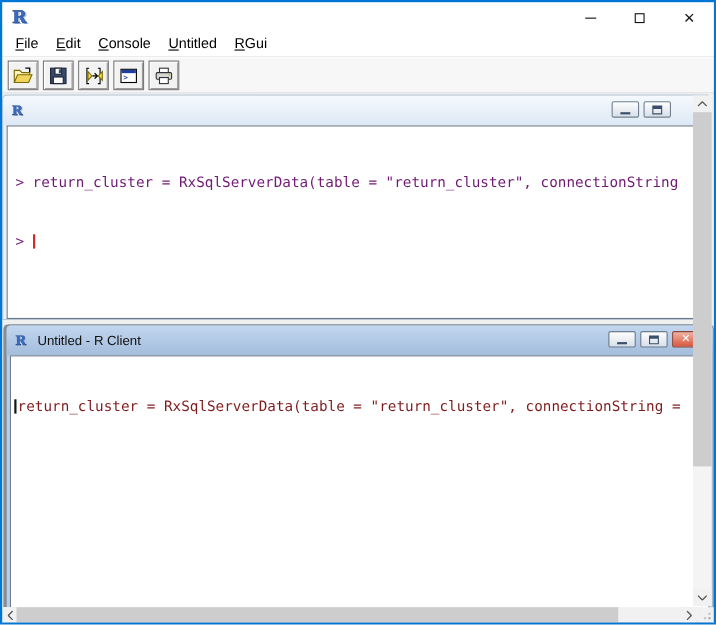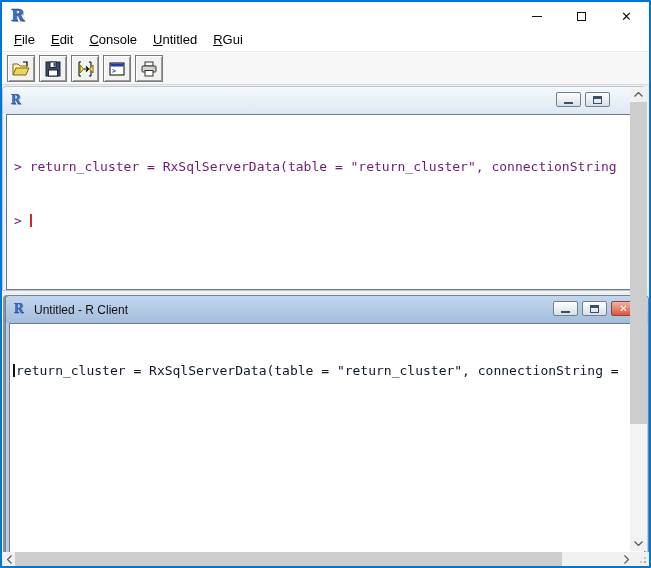--- a/index.html
+++ b/index.html
@@ -55,21 +55,21 @@
                cursor:default; }
   .ccap-min-bar { width:9px; height:2px; background:#3a4f68; margin-top:7px; }
   .ccap-restore { width:9px; height:8px; border:1px solid #3a4f68; border-top:3px solid #3a4f68; background:transparent; }
   .child-cap.close-red { background:linear-gradient(#f0b3a2, #d8573c); border-color:#8f4436; }
   .ccap-close-x { font-size:10px; color:#fff; line-height:1; }
 
   .child-content { position:absolute; left:3px; right:3px; top:27px; bottom:0; background:#fff;
                    border:1px solid #6e7b8a; overflow:hidden; }
   .code { font-family:"DejaVu Sans Mono", monospace; font-size:13px; line-height:18px; white-space:pre; }
   .console-area { padding:7px 0 0 7px; color:#701a75; }
-  .editor-area  { padding:2px 0 0 3px; color:#0f172a; }
+  .editor-area  { padding:2px 0 0 3px; color:#7f1d1d; }
   .caret { display:inline-block; width:2px; height:13px; vertical-align:-2px; }
   .caret.red { background:#cf2b2b; }
   .caret.black { background:#141414; margin-right:1px; }
 
   
   .v-scrollbar { position:absolute; left:628px; top:2px; width:17px; height:464px; background:#f4f4f4; z-index:10; }
   .sb-btn { position:absolute; left:0; width:17px; height:15px; background:#f1f1f1; display:flex; align-items:center; justify-content:center; }
   .sb-up { top:0; } .sb-down { bottom:0; }
   .v-thumb { position:absolute; left:0; top:15px; width:17px; height:322px; background:#cdcdcd; }
 

